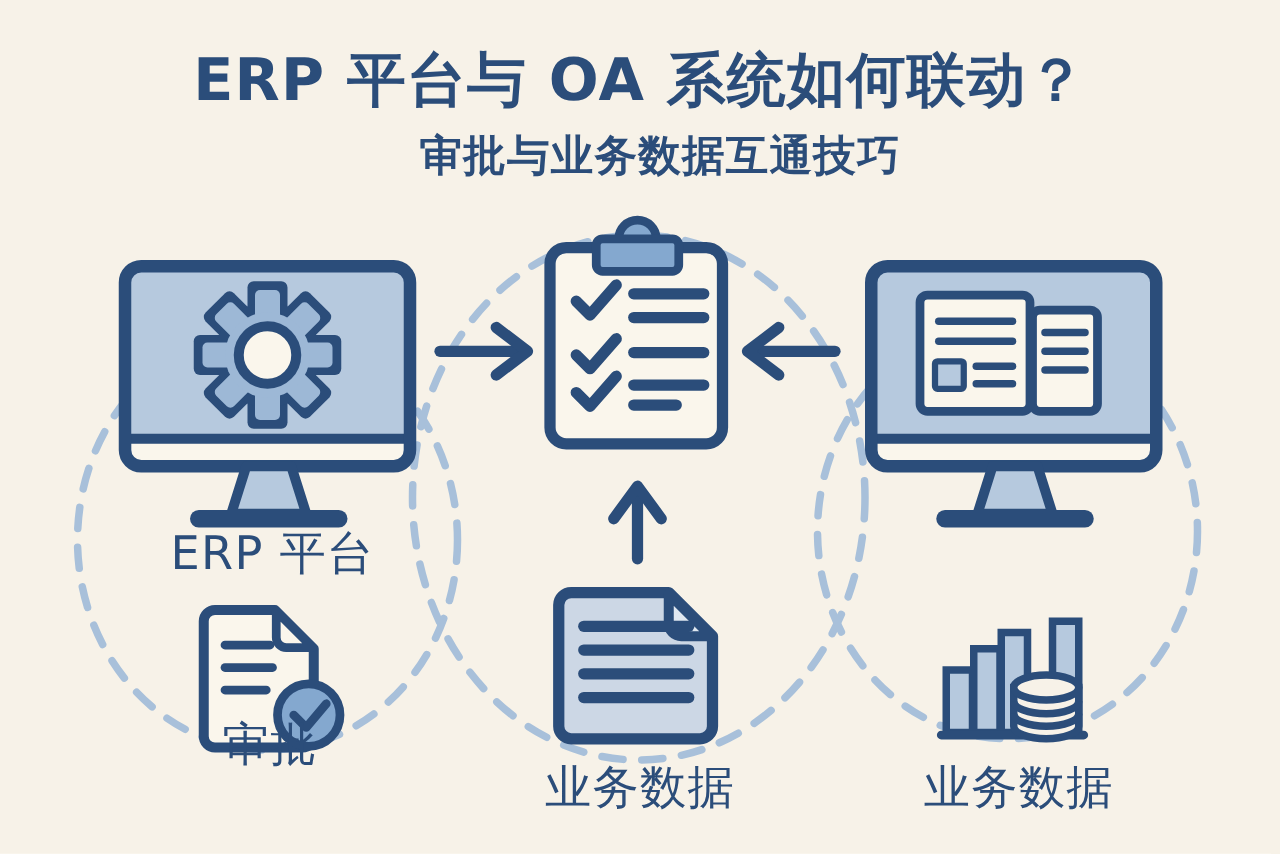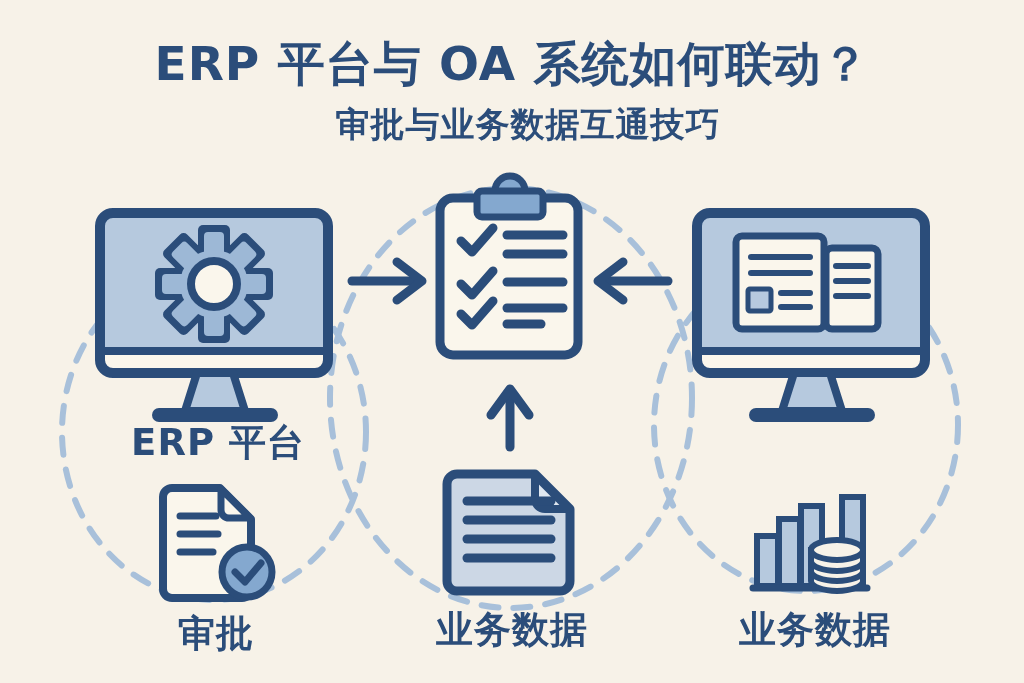--- a/index.html
+++ b/index.html
@@ -37,25 +37,25 @@
   .title{
     position:absolute;left:0;top:33px;width:1024px;text-align:center;
     color:var(--navy);font-size:47px;font-weight:bold;letter-spacing:1px;
   }
   .subtitle{
     position:absolute;left:16px;top:102px;width:1024px;text-align:center;
     color:var(--navy);font-size:34px;font-weight:bold;letter-spacing:1px;
   }
   .node-label{
     position:absolute;transform:translateX(-50%);white-space:nowrap;
-    color:var(--navy);font-size:37px;font-weight:bold;letter-spacing:1px;
+    color:var(--navy);font-size:37px;font-weight:normal;letter-spacing:1px;
   }
   .lbl-erp{left:218px;top:418px;}
   .lbl-oa{left:807px;top:418px;}
-  .lbl-approval{left:216px;top:609px;}
+  .lbl-approval{left:216px;top:571px;}
   .lbl-bizdata-center{left:512px;top:605px;}
   .lbl-bizdata-right{left:815px;top:605px;}
 </style>
 </head>
 <body>
 
 <div class="canvas">
 
   <svg class="svg-layer" viewBox="0 0 1024 683">
 

